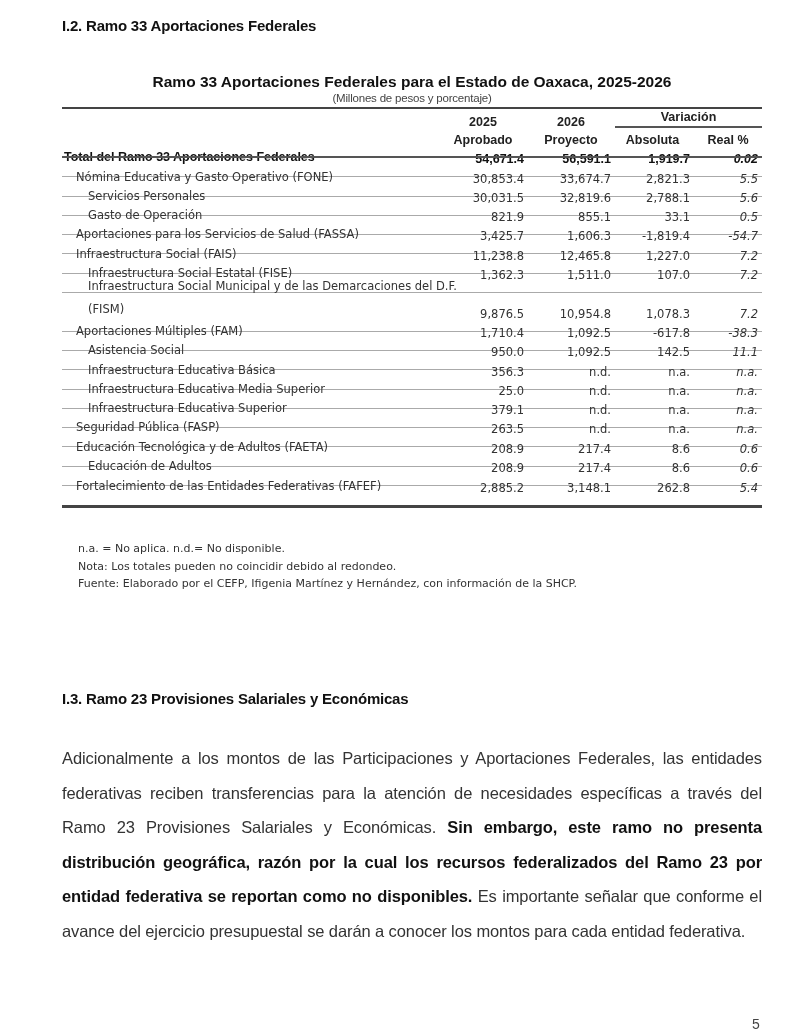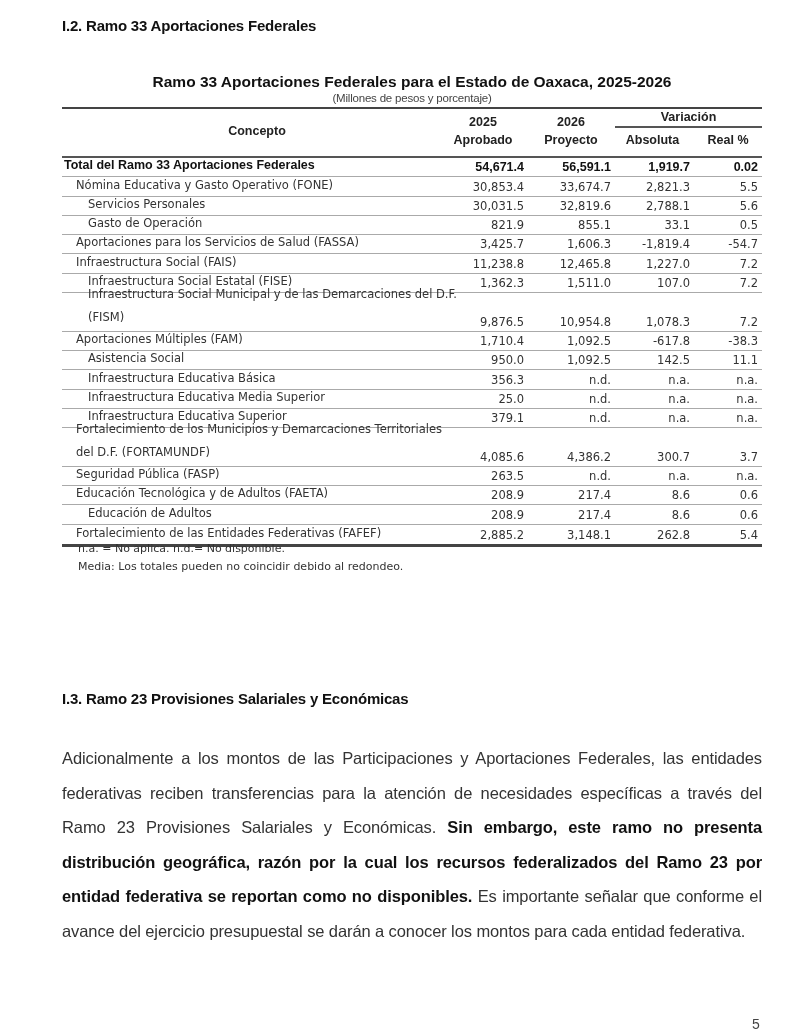--- a/index.html
+++ b/index.html
@@ -79,35 +79,35 @@
   .thead .h-abs { position: absolute; left: 553px; width: 75px; top: 24px; text-align: center; }
   .thead .h-real { position: absolute; left: 632px; width: 68px; top: 24px; text-align: center; }
 
   .row {
     display: flex;
     align-items: flex-end;
     border-bottom: 1.5px solid #aaa;
     font-size: 11.5px;
     color: #333;
     height: 19.3px;
-    padding-bottom: 2px;
+    padding-bottom: 10px;
   }
   .row:last-child { border-bottom: none; }
   .row.double { height: 38.6px; }
   .row.total { font-weight: bold; color: #111; font-family: "Liberation Sans", sans-serif; font-size: 12.5px; }
   .c-label { width: 400px; line-height: 18px; }
   .row.double .c-label { line-height: 23px; }
   .lvl0 { padding-left: 2px; }
   .lvl1 { padding-left: 14px; }
   .lvl2 { padding-left: 26px; }
   .c-num { text-align: right; white-space: nowrap; }
   .c-2025 { width: 56px; margin-left: 6px; }
   .c-2026 { width: 87px; }
   .c-abs { width: 79px; }
-  .c-real { width: 70px; padding-right: 2px; }
+  .c-real { width: 70px; padding-right: 2px; font-style: italic; }
 
   .notes {
     position: absolute;
     top: 540px;
     left: 62px;
     font-size: 11px;
     color: #333;
     line-height: 17.5px;
     margin-left: 16px;
   }
@@ -138,21 +138,20 @@
 </head>
 <body>
 
 <h1 class="section-title" id="sec1">I.2. Ramo 33 Aportaciones Federales</h1>
 
 <div class="table-title">Ramo 33 Aportaciones Federales para el Estado de Oaxaca, 2025-2026</div>
 <div class="table-subtitle">(Millones de pesos y porcentaje)</div>
 
 <div class="tbl">
   <div class="thead">
-    <div class="h-concepto">Concepto</div>
     <div class="h-2025 yr">2025</div>
     <div class="h-2025 sub">Aprobado</div>
     <div class="h-2026 yr">2026</div>
     <div class="h-2026 sub">Proyecto</div>
     <div class="h-var">Variación</div>
     <div class="var-line"></div>
     <div class="h-abs">Absoluta</div>
     <div class="h-real">Real %</div>
   </div>
   <div id="tbody">
@@ -240,27 +239,20 @@
         <div class="c-num c-abs">n.a.</div>
         <div class="c-num c-real">n.a.</div>
       </div>
       <div class="row">
         <div class="c-label lvl2">Infraestructura Educativa Superior</div>
         <div class="c-num c-2025">379.1</div>
         <div class="c-num c-2026">n.d.</div>
         <div class="c-num c-abs">n.a.</div>
         <div class="c-num c-real">n.a.</div>
       </div>
-      <div class="row double">
-        <div class="c-label lvl1">Fortalecimiento de los Municipios y Demarcaciones Territoriales del D.F. (FORTAMUNDF)</div>
-        <div class="c-num c-2025">4,085.6</div>
-        <div class="c-num c-2026">4,386.2</div>
-        <div class="c-num c-abs">300.7</div>
-        <div class="c-num c-real">3.7</div>
-      </div>
       <div class="row">
         <div class="c-label lvl1">Seguridad Pública (FASP)</div>
         <div class="c-num c-2025">263.5</div>
         <div class="c-num c-2026">n.d.</div>
         <div class="c-num c-abs">n.a.</div>
         <div class="c-num c-real">n.a.</div>
       </div>
       <div class="row">
         <div class="c-label lvl1">Educación Tecnológica y de Adultos (FAETA)</div>
         <div class="c-num c-2025">208.9</div>
@@ -280,20 +272,21 @@
         <div class="c-num c-2025">2,885.2</div>
         <div class="c-num c-2026">3,148.1</div>
         <div class="c-num c-abs">262.8</div>
         <div class="c-num c-real">5.4</div>
       </div>
     </div>
 </div>
 
 <div class="notes">
   <div>n.a. = No aplica. n.d.= No disponible.</div>
-  <div>Media:  Los totales pueden no coincidir debido al redondeo.</div>
+  <div>Nota:  Los totales pueden no coincidir debido al redondeo.</div>
+  <div>Fuente: Elaborado por el CEFP, Ifigenia Martínez y Hernández, con información de la SHCP.</div>
 </div>
 
 <h1 class="section-title" id="sec2">I.3. Ramo 23 Provisiones Salariales y Económicas</h1>
 
 <p class="para"><span>Adicionalmente a los montos de las Participaciones y Aportaciones Federales, las entidades federativas reciben transferencias para la atención de necesidades específicas a través del Ramo 23 Provisiones Salariales y Económicas. </span><b>Sin embargo, este ramo no presenta distribución geográfica, razón por la cual los recursos federalizados del Ramo 23 por entidad federativa se reportan como no disponibles.</b><span> Es importante señalar que conforme el avance del ejercicio presupuestal se darán a conocer los montos para cada entidad federativa.</span></p>
 
 <div class="page-num">5</div>
 
 </body></html>

